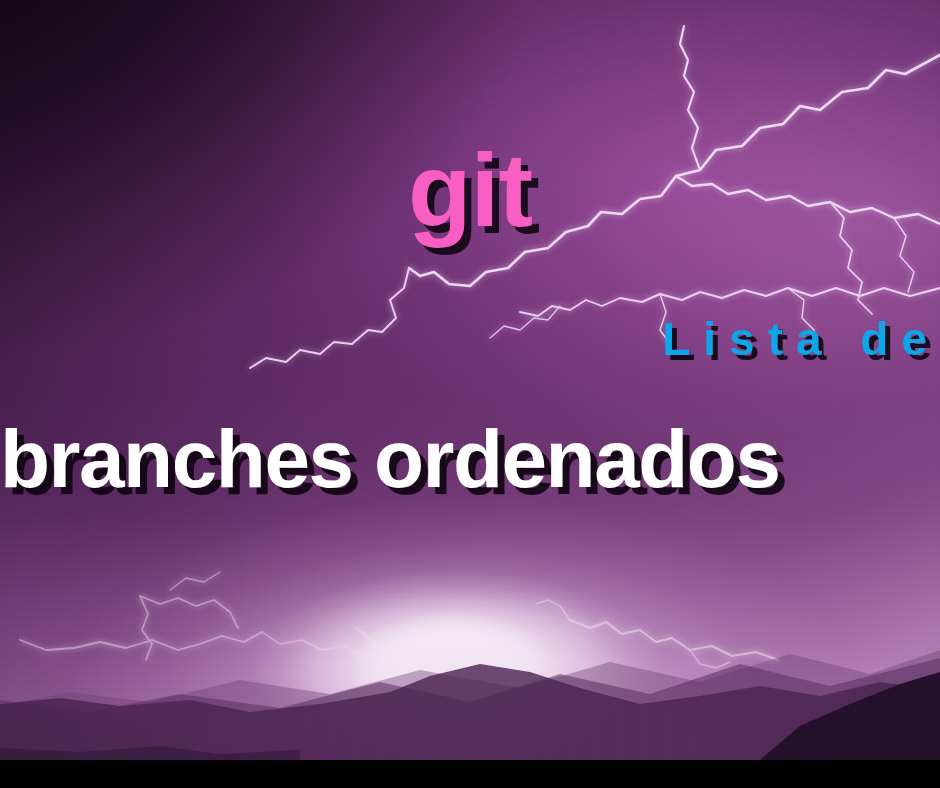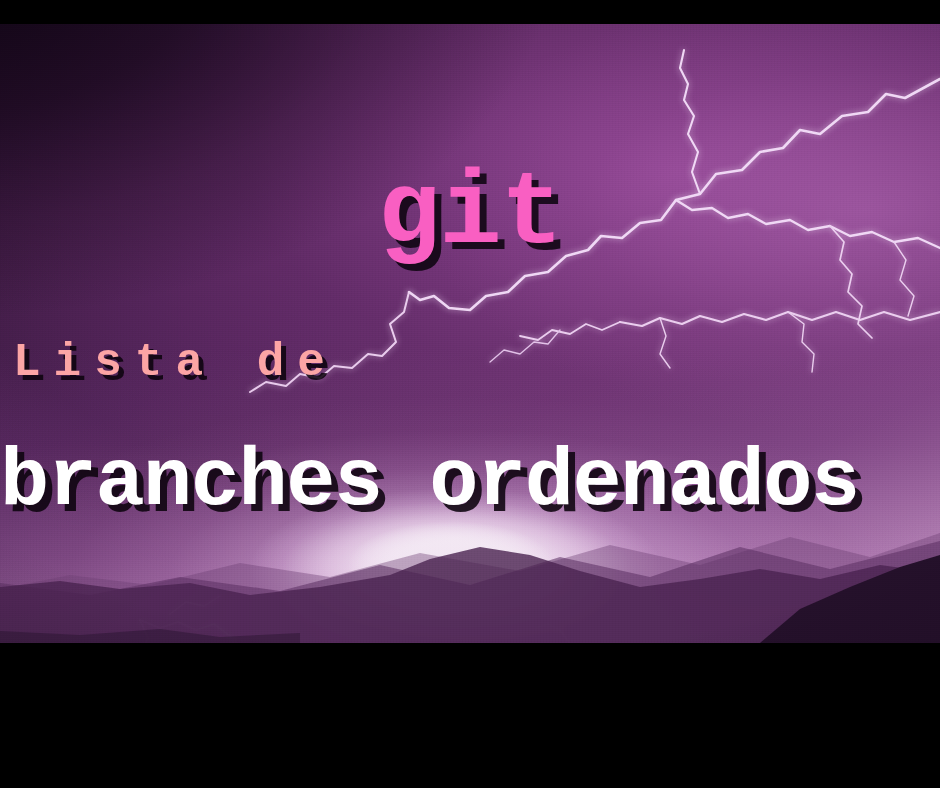--- a/index.html
+++ b/index.html
@@ -3,25 +3,24 @@
 <meta charset="utf-8">
 <style>
   html, body {
     margin: 0;
     padding: 0;
     background: #000;
   }
   #poster {
     position: relative;
     width: 940px;
-    height: 619px;
+    height: 760px;
     overflow: hidden;
-    font-family: Liberation Mono, monospace;
+    font-family: Liberation Sans, sans-serif;
     background: #3a1c3f;
-    margin-top: 24px;
   }
 
   
   .layer { position: absolute; inset: 0; }
 
   .sky-base {
     background:
       radial-gradient(120% 90% at 72% 24%, rgba(150,72,152,0.92) 0%, rgba(112,50,116,0.55) 38%, rgba(60,26,64,0.12) 68%, rgba(0,0,0,0) 85%),
       linear-gradient(155deg, #2a0f30 0%, #3b1940 20%, #52245a 42%, #6b3570 60%, #8a5290 76%, #b07ab2 88%, #cfa3cd 100%);
   }
@@ -87,27 +86,27 @@
     font-weight: 900;
     letter-spacing: -1px;
     color: #f95fc2;
     text-shadow: 7px 7px 0 rgba(14,4,16,0.88);
   }
   .subtitle {
     position: absolute;
     top: 316px;
     left: 0;
     width: 100%;
-    text-align: left;
+    text-align: right;
     font-size: 46px;
     line-height: 1;
     font-weight: 700;
     letter-spacing: 13px;
     text-indent: 13px;
-    color: #fca5a5;
+    color: #0ea5e9;
     text-shadow: 5px 5px 0 rgba(12,3,14,0.88);
   }
   .headline {
     position: absolute;
     top: 418px;
     left: 0;
     width: 100%;
     text-align: left;
     font-size: 82px;
     line-height: 1;

